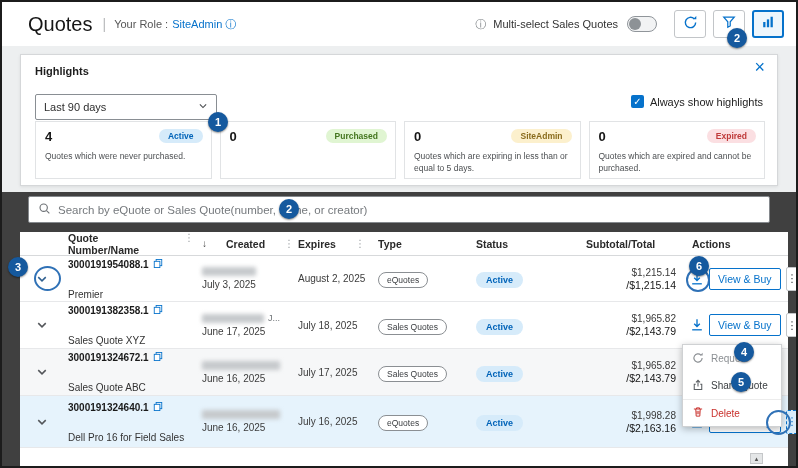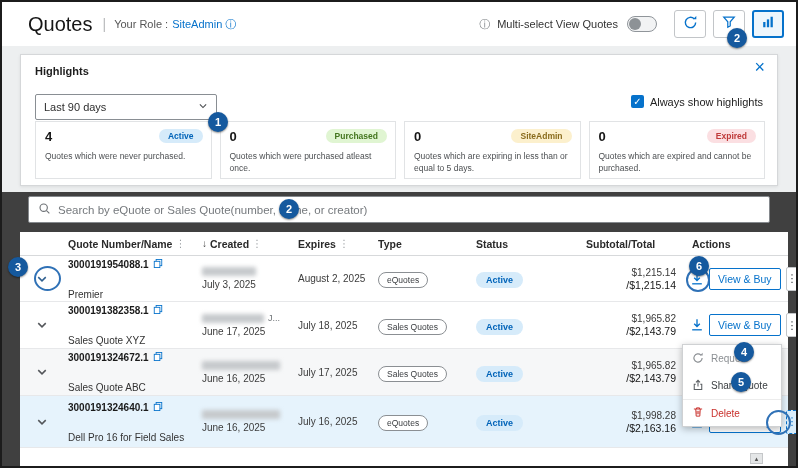--- a/index.html
+++ b/index.html
@@ -38,21 +38,21 @@
 .badge.b-expired{background:#fbdfe2;color:#bf3a3a}
 .card-desc{margin-top:7px;font-size:8.5px;color:#4c4f52;line-height:1.4}
 
 .searchbar{position:absolute;left:26px;top:194px;width:742px;height:27px;border:1px solid #85898d;border-radius:2px;background:#fff;display:flex;align-items:center;padding:0 9px;gap:7px}
 .searchbar input{flex:1;border:none;outline:none;font-size:11.5px;color:#333;font-family:inherit;background:transparent}
 .searchbar input::placeholder{color:#75797d}
 
 .tablewrap{position:absolute;left:18px;top:230px;width:768px;height:234px;background:#fff}
 .trow{display:grid;grid-template-columns:44px 130px 96px 80px 98px 100px 118px 102px;align-items:center}
 .thead{height:24px;border-bottom:1px solid #d7d9db;font-size:10.5px;color:#2a2a2a;font-weight:bold}
-.th{display:flex;align-items:flex-start;gap:3px;padding-left:8px}
+.th{display:flex;align-items:flex-start;gap:19px;padding-left:8px}
 .th.first{padding-left:4px}
 .th.sub-h{padding-left:18px}
 .th.act-h{padding-left:6px}
 .kebab-s{color:#9a9ea2;font-size:10px;font-weight:normal;cursor:pointer}
 .sort{color:#444;font-size:10px;font-weight:normal;cursor:pointer}
 .row{border-bottom:1px solid #e7e8ea;background:#fff}
 .row.shaded{background:#f6f7f8}
 .row.selected{background:#e6f3fc}
 .cell-exp{display:flex;justify-content:center;color:#53565a;cursor:pointer}
 .cell-q{padding-left:4px}
@@ -92,21 +92,21 @@
 <div class="frame">
 
   <div class="topbar">
     <span class="title">Quotes</span>
     <span class="pipe">|</span>
     <span class="role-label">Your Role :</span>
     <span class="role-value">SiteAdmin</span>
     <span class="i-icon">ⓘ</span>
     <div class="top-right">
       <span class="ms-info">ⓘ</span>
-      <span class="ms-label">Multi-select View Quotes</span>
+      <span class="ms-label">Multi-select Sales Quotes</span>
       <div class="toggle">
           <div class="knob"></div>
         </div>
       <div class="icon-btn">
         <span><svg width="15" height="15" viewBox="0 0 16 16">
               <path d="M13.5 8a5.5 5.5 0 1 1-1.6-3.9" fill="none" stroke="#0672cb" stroke-width="1.5"></path>
               <path d="M14.2 1v3.6h-3.6z" fill="#0672cb"></path>
             </svg></span>
       </div>
       <div class="icon-btn">
@@ -141,21 +141,20 @@
     </div>
     <div class="cards">
       <div class="card">
         <div class="card-count">4</div>
         <span class="badge b-active">Active</span>
         <div class="card-desc">Quotes which were never purchased.</div>
       </div>
       <div class="card">
         <div class="card-count">0</div>
         <span class="badge b-purchased">Purchased</span>
-        <div class="card-desc">Quotes which were purchased atleast once.</div>
       </div>
       <div class="card">
         <div class="card-count">0</div>
         <span class="badge b-expiring">SiteAdmin</span>
         <div class="card-desc">Quotes which are expiring in less than or equal to 5 days.</div>
       </div>
       <div class="card">
         <div class="card-count">0</div>
         <span class="badge b-expired">Expired</span>
         <div class="card-desc">Quotes which are expired and cannot be purchased.</div>

